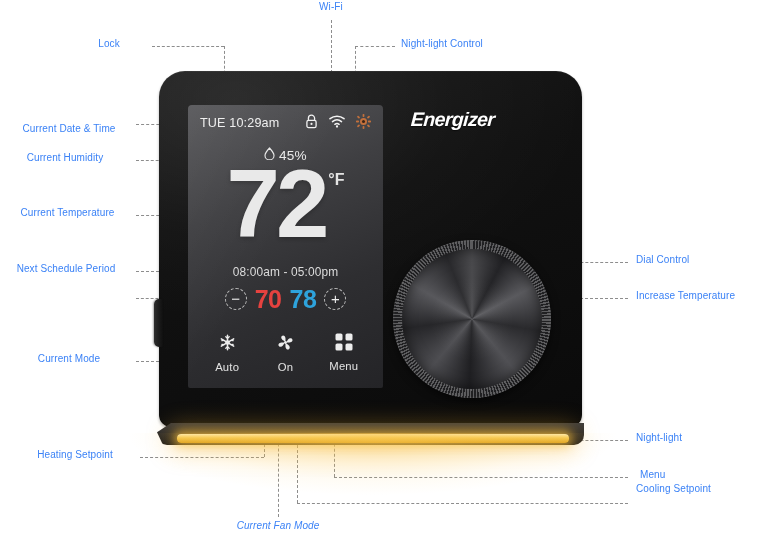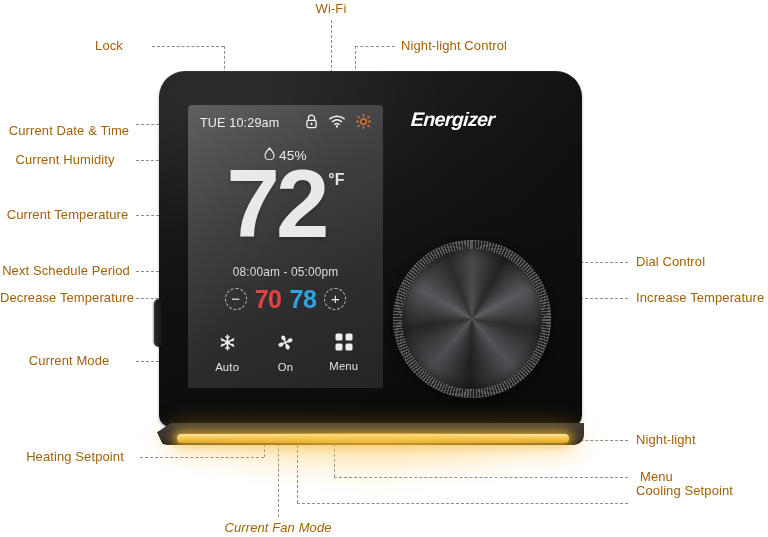--- a/index.html
+++ b/index.html
@@ -17,22 +17,22 @@
     position: relative;
     width: 768px;
     height: 537px;
     background: #ffffff;
     overflow: hidden;
   }
 
   
   .callout {
     position: absolute;
-    font-size: 13px;
-    color: #a16207;
+    font-size: 10px;
+    color: #3b82f6;
     white-space: nowrap;
     letter-spacing: 0.1px;
     line-height: 1;
   }
   .callout.right { text-align: left; }
   .callout.left  { text-align: center; }
   .callout.center { text-align: center; }
 
   
   .lead-h {
@@ -363,21 +363,20 @@
   <div class="lead-v" style="left:278px; top:383px; height:134px;"></div>
 
   <div class="callout center" style="left:281px; top:2px; width:100px;">Wi-Fi</div>
   <div class="callout left" style="left:72px; top:39px; width:74px;">Lock</div>
   <div class="callout right" style="left:401px; top:39px;">Night-light Control</div>
 
   <div class="callout left" style="left:8px; top:124px; width:122px;">Current Date &amp; Time</div>
   <div class="callout left" style="left:4px; top:153px; width:122px;">Current Humidity</div>
   <div class="callout left" style="left:2px; top:264px; width:128px;">Next Schedule Period</div>
   <div class="callout left" style="left:5px; top:208px; width:125px;">Current Temperature</div>
-  <div class="callout left" style="left:0px; top:291px; width:130px;">Decrease Temperature</div>
   <div class="callout left" style="left:8px; top:354px; width:122px;">Current Mode</div>
 
   <div class="callout right" style="left:636px; top:255px;">Dial Control</div>
   <div class="callout right" style="left:636px; top:291px;">Increase Temperature</div>
   <div class="callout right" style="left:636px; top:433px;">Night-light</div>
   <div class="callout right" style="left:640px; top:470px;">Menu</div>
   <div class="callout right" style="left:636px; top:484px;">Cooling Setpoint</div>
 
   <div class="callout left" style="left:16px; top:450px; width:118px;">Heating Setpoint</div>
   <div class="callout center" style="left:218px; top:521px; width:120px;font-style:italic;">Current Fan Mode</div>

